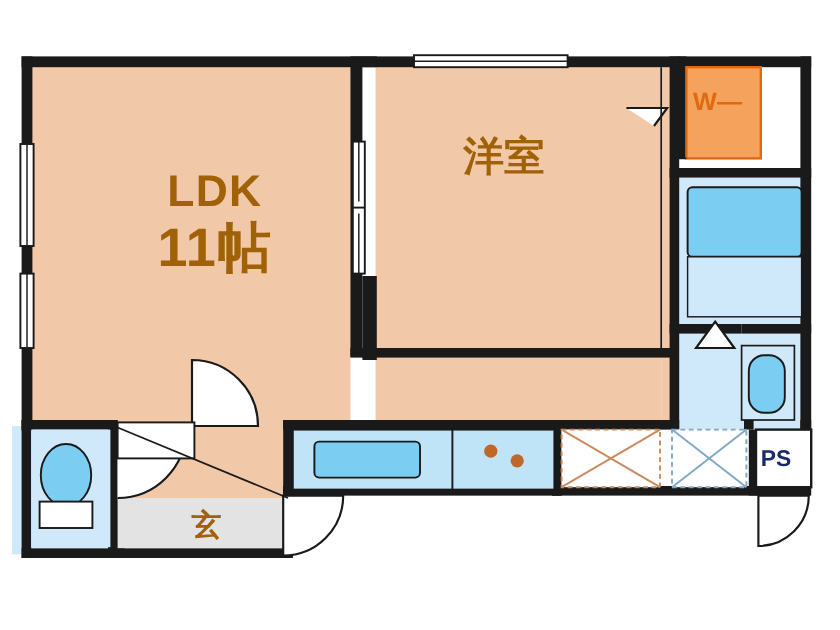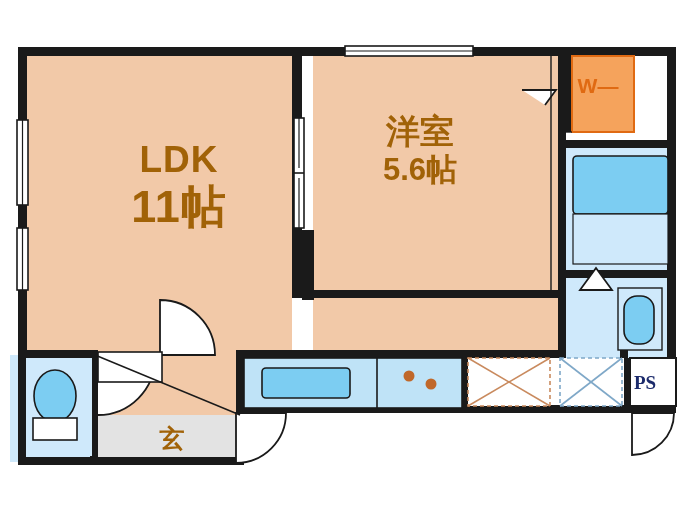--- a/index.html
+++ b/index.html
@@ -53,21 +53,20 @@
     left: 152px; top: 424px;
     width: 40px;
     font-size: 25px;
   }
   .lbl-ps {
     left: 634px; top: 372px;
     width: 40px;
     font-size: 19px;
     color: #1b2a6b;
     text-align: left;
-    font-family: Liberation Serif, serif;
   }
 </style>
 </head>
 <body>
 
 <svg id="floorplan" viewBox="0 0 700 525" xmlns="http://www.w3.org/2000/svg">
   <defs>
     <pattern id="hatchA" width="14" height="14" patternUnits="userSpaceOnUse">
       <rect width="14" height="14" fill="#ffffff"></rect>
     </pattern>
@@ -218,21 +217,20 @@
   </g>
 </svg>
 
 <div class="lbl lbl-ldk">
   <span>LDK</span>
   <span class="sub">11帖</span>
 </div>
 
 <div class="lbl lbl-room">
   <span>洋室</span>
-  <span class="sub">5.6帖</span>
 </div>
 
 <div class="lbl lbl-wcl">
   <div>W—</div>
 </div>
 
 <div class="lbl lbl-gen">玄</div>
 
 <div class="lbl lbl-ps">PS</div>
 

